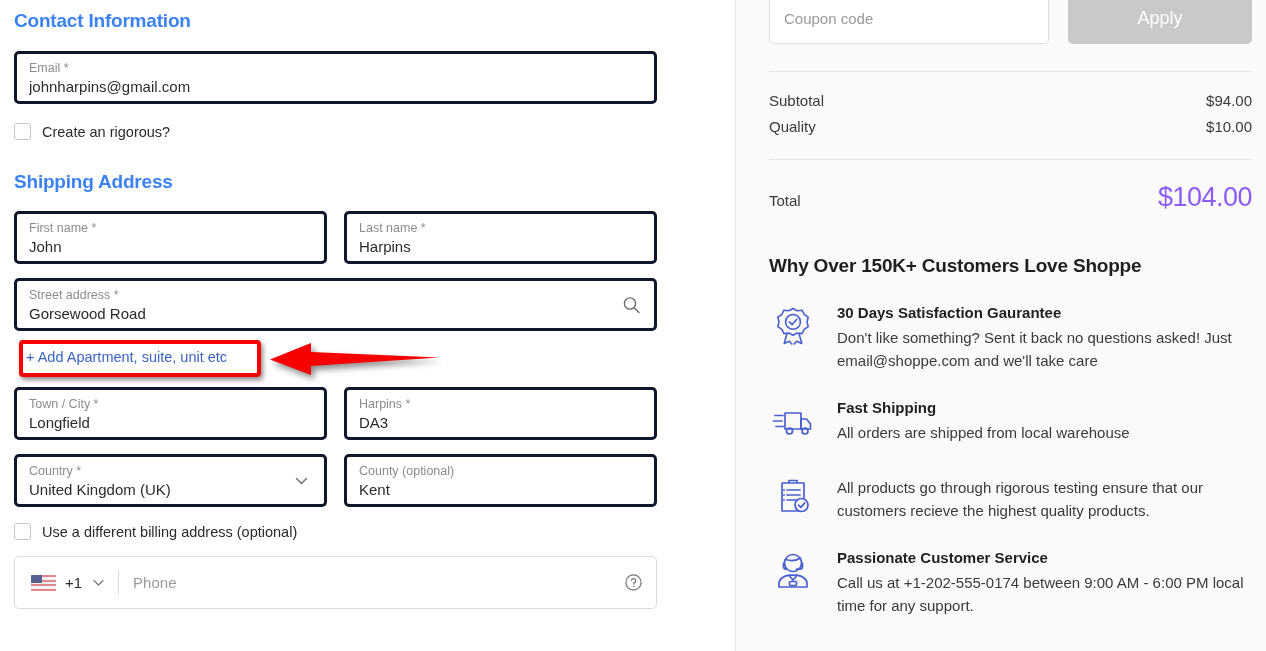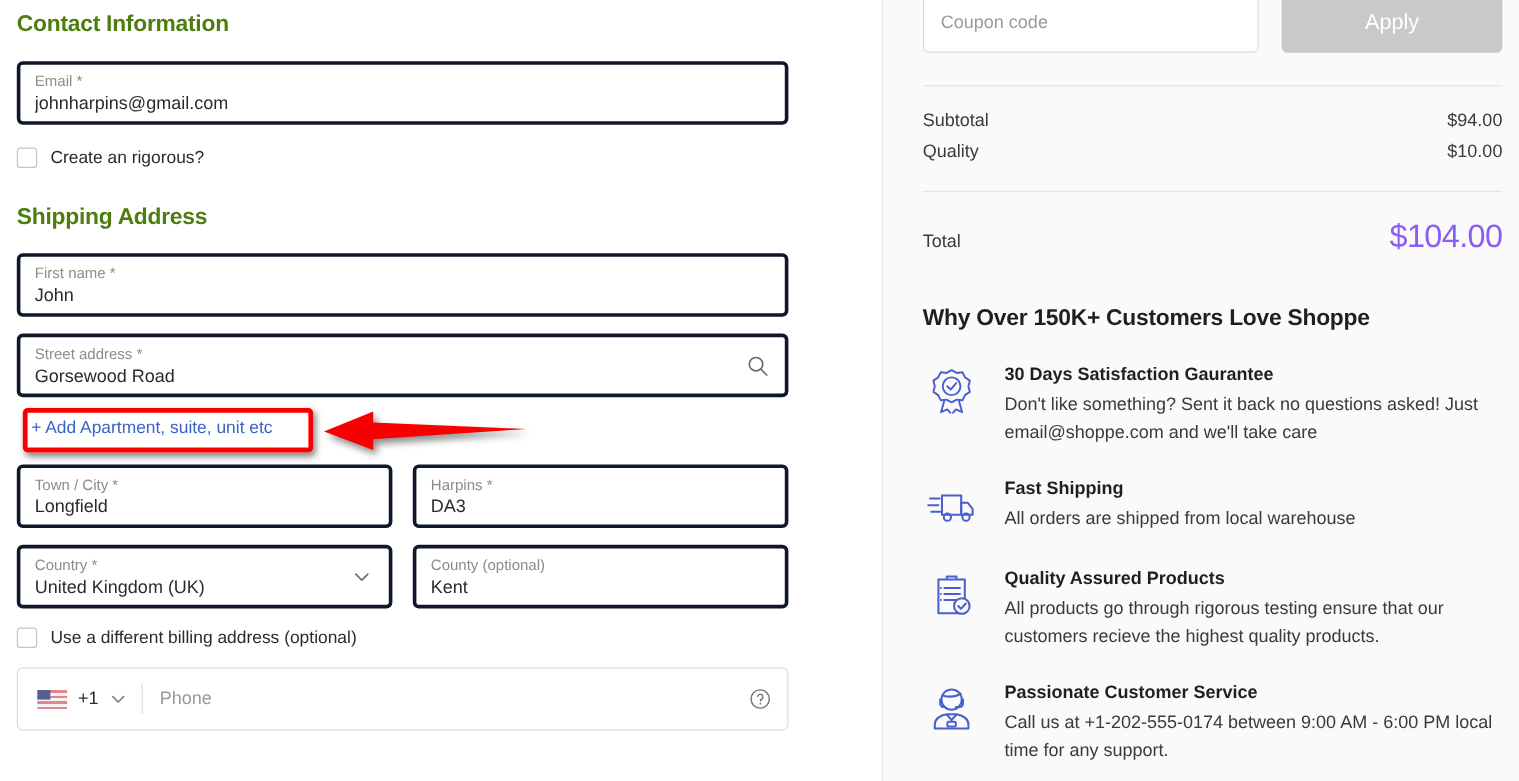--- a/index.html
+++ b/index.html
@@ -33,21 +33,21 @@
     padding: 0 0 0 14px;
     position: relative;
     overflow: hidden;
   }
 
   .left-inner { width: 643px; }
 
   .section-title {
     font-size: 19px;
     font-weight: bold;
-    color: #4d7c0f;
+    color: #3b82f6;
     letter-spacing: -0.2px;
   }
 
   #contact-title { margin-top: 10px; }
   #shipping-title { margin-top: 31px; }
 
   
   .field {
     position: relative;
     border: 3px solid #0f172a;
@@ -393,20 +393,24 @@
         <span class="checkbox"></span>
         <span class="check-label">Create an rigorous?</span>
       </div>
 
       <h2 class="section-title" id="shipping-title">Shipping Address</h2>
 
       <div class="row2" id="name-row">
         <div class="field">
           <span class="field-label">First name *</span>
           <input class="field-value" type="text" value="John" style="">
+        </div>
+        <div class="field">
+          <span class="field-label">Last name *</span>
+          <input class="field-value" type="text" value="Harpins" style="">
         </div>
       </div>
 
       <div class="field" id="street-field">
         <span class="field-label">Street address *</span>
         <input class="field-value" type="text" value="Gorsewood Road" style="">
         <span class="field-trailing-icon">
           <svg width="19" height="19" viewBox="0 0 19 19" fill="none" stroke="currentColor" stroke-width="1.4">
             <circle cx="8" cy="8" r="5.6"></circle>
             <line x1="12.2" y1="12.2" x2="17" y2="17" stroke-linecap="round"></line>
@@ -552,21 +556,20 @@
           <line x1="16" y1="21" x2="29" y2="21" stroke-linecap="round"></line>
           <line x1="16" y1="26" x2="29" y2="26" stroke-linecap="round"></line>
           <circle cx="13" cy="16" r="0.9" fill="currentColor" stroke="none"></circle>
           <circle cx="13" cy="21" r="0.9" fill="currentColor" stroke="none"></circle>
           <circle cx="13" cy="26" r="0.9" fill="currentColor" stroke="none"></circle>
           <circle cx="30.5" cy="31" r="6.5" fill="#fafafa"></circle>
           <polyline points="27.5,31 29.8,33.4 33.8,28.9" stroke-linecap="round" stroke-linejoin="round"></polyline>
         </svg>
       </span>
       <div class="benefit-body">
-        <div class="benefit-title">Quality Assured Products</div>
         <div class="benefit-desc">All products go through rigorous testing ensure that our customers recieve the highest quality products.</div>
       </div>
     </div>
 
     <div class="benefit">
       <span class="benefit-icon">
         <svg width="44" height="44" viewBox="0 0 44 44" fill="none" stroke="currentColor" stroke-width="1.7">
           <circle cx="22" cy="14" r="8.5"></circle>
           <path d="M14.5 10.5 c5 1.5 10.5 1.5 15 -1.5" stroke-linecap="round"></path>
           <path d="M12.5 14 v3.5 a2.6 2.6 0 0 0 2.6 2.6" stroke-linecap="round"></path>

